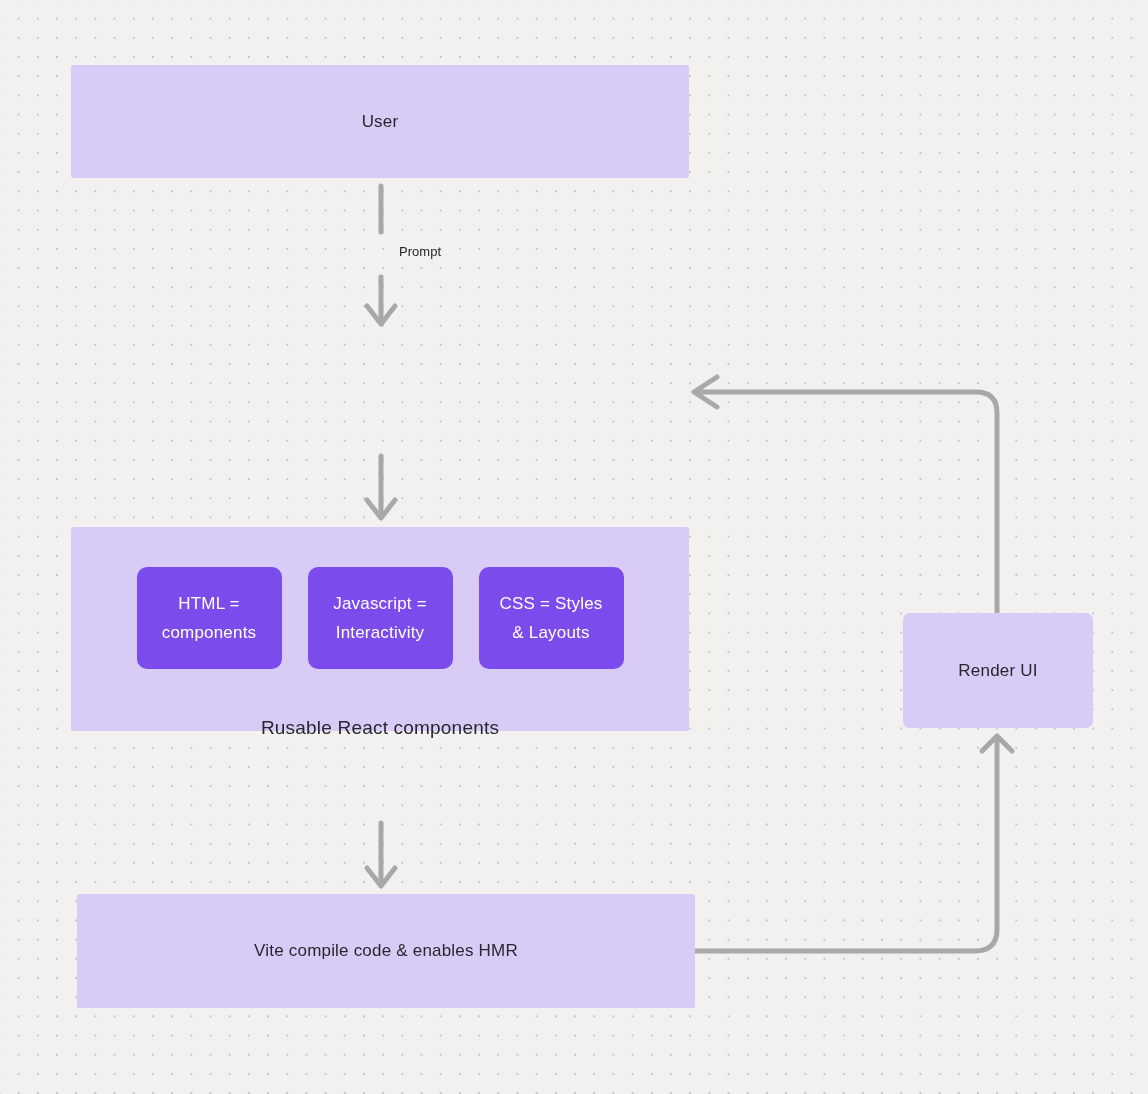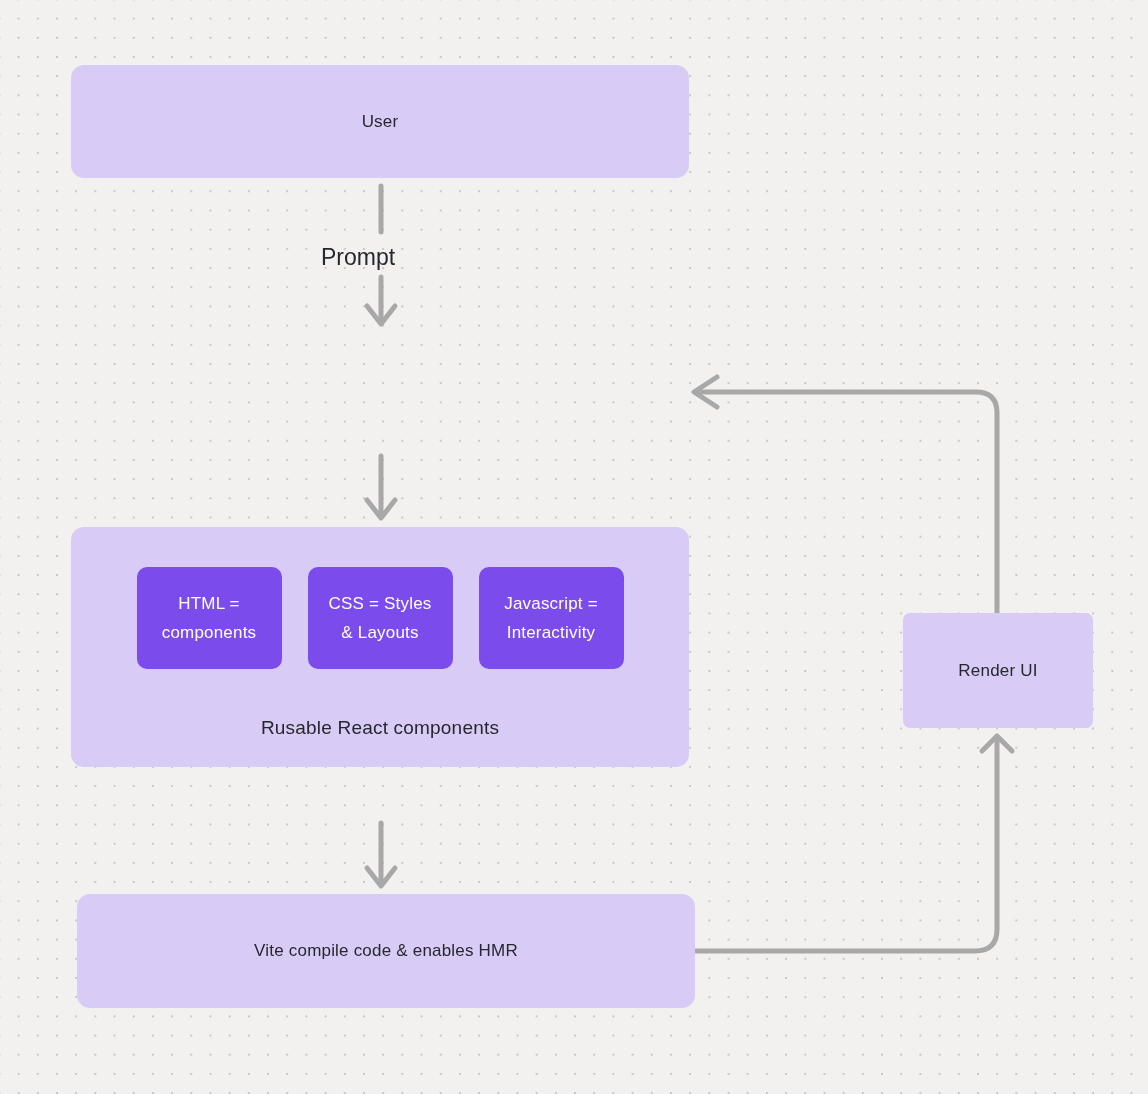--- a/index.html
+++ b/index.html
@@ -32,38 +32,38 @@
   .connectors polyline{
     stroke:var(--connector);
     stroke-width:5;
     fill:none;
     stroke-linecap:round;
     stroke-linejoin:round;
   }
   .node{
     position:absolute;
     background:var(--node-fill);
-    border-radius:13px;
+    border-radius:2px;
     display:flex;
     align-items:center;
     justify-content:center;
   }
   .node-label{
     font-size:17px;
     font-weight:500;
     color:var(--text);
     letter-spacing:.2px;
     text-align:center;
   }
   .node-user{left:71px;top:65px;width:618px;height:113px;}
   .node-webapp{left:71px;top:334px;width:618px;height:114px;}
   .node-vite{left:77px;top:894px;width:618px;height:114px;}
   .node-render{left:903px;top:613px;width:190px;height:115px;border-radius:7px;}
   .node-group{
-    left:71px;top:527px;width:618px;height:240px;
+    left:71px;top:527px;width:618px;height:204px;
     display:block;
   }
   .chips{
     position:absolute;
     left:0;top:40px;width:100%;
     display:flex;
     justify-content:center;
     gap:26px;
   }
   .chip{
@@ -86,22 +86,22 @@
     left:0;top:190px;width:100%;
     text-align:center;
     font-size:19px;
     font-weight:500;
     letter-spacing:.2px;
     color:var(--text);
   }
   .edge-label{
     position:absolute;
     left:321px;top:244px;width:120px;
-    text-align:left;
-    font-size:23px;
+    text-align:right;
+    font-size:13px;
     font-weight:500;
     color:var(--text);
   }
 </style>
 </head>
 <body>
 
 <div class="canvas">
 
   <svg class="connectors" viewBox="0 0 1148 1094">
@@ -140,26 +140,26 @@
   <div class="edge-label">Prompt</div>
 
 
   <div class="node node-group">
     <div class="chips">
       <div class="chip">
         <span>HTML =</span>
         <span>components</span>
       </div>
       <div class="chip">
+        <span>Javascript =</span>
+        <span>Interactivity</span>
+      </div>
+      <div class="chip">
         <span>CSS = Styles</span>
         <span>&amp; Layouts</span>
-      </div>
-      <div class="chip">
-        <span>Javascript =</span>
-        <span>Interactivity</span>
       </div>
     </div>
     <div class="group-caption">Rusable React components</div>
   </div>
 
   <div class="node node-vite">
     <span class="node-label">Vite compile code &amp; enables HMR</span>
   </div>
 
   <div class="node node-render">

